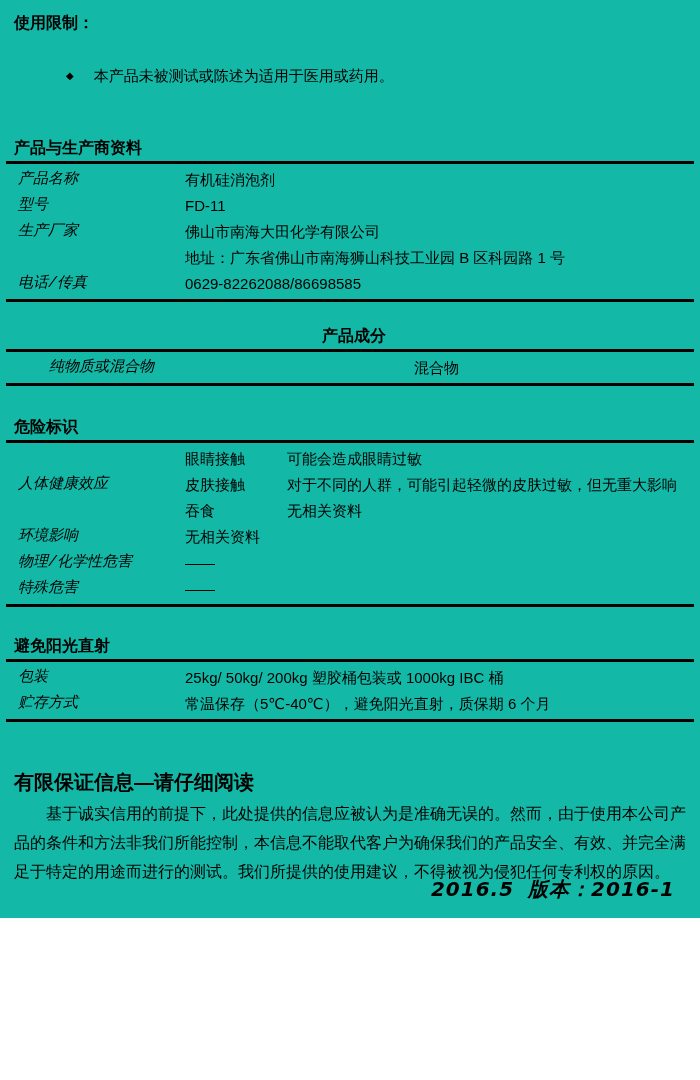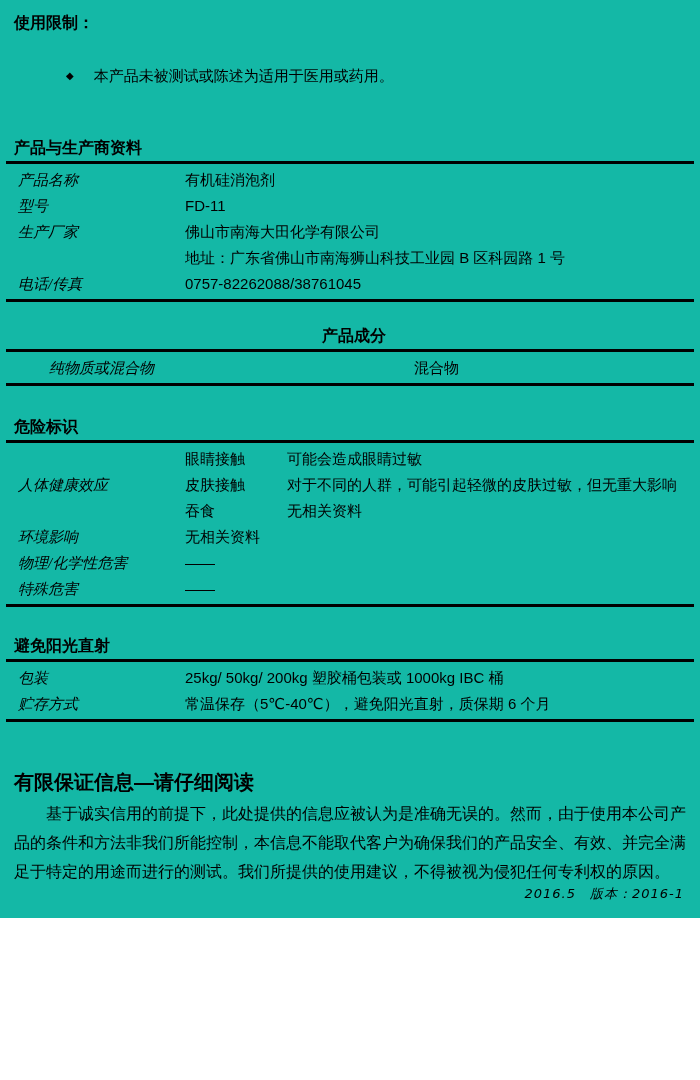--- a/index.html
+++ b/index.html
@@ -21,44 +21,44 @@
 
   
   .sec{margin:0 6px;}
   .sec-h{font-weight:bold;font-size:16px;line-height:20px;color:#000;padding:0 0 3px 8px;}
   .rule{height:3px;background:#000;}
   .rows{padding:3px 0 2px 12px;}
   .row{line-height:26px;}
   .grid2{display:grid;grid-template-columns:167px 1fr;}
   .grid3{display:grid;grid-template-columns:167px 102px 1fr;}
   .lbl{
-    font-family:Liberation Serif, serif;
+    font-family:Liberation Mono, monospace;
     font-style:italic;
     font-size:15px;color:#000;
   }
   .val{font-size:15px;color:#000;padding-right:6px;}
   .sec1{margin-top:52px;}
   .sec2{margin-top:24px;text-align:center;}
   .sec3{margin-top:31px;}
   .sec4{margin-top:29px;}
 
   
   .warranty{margin:50px 14px 0 14px;}
   .warranty-h{font-weight:bold;font-size:20px;line-height:21px;color:#000;}
   .warranty-p{
     margin-top:6px;
     font-size:16px;line-height:29px;color:#000;
     text-align:justify;text-indent:2em;
   }
 
   
   .footer{
-    position:absolute;right:16px;bottom:15px;
-    font-weight:normal;font-style:italic;
-    font-size:13px;letter-spacing:1px;color:#000;
+    position:absolute;right:25px;bottom:15px;
+    font-weight:bold;font-style:italic;
+    font-size:20px;letter-spacing:1px;color:#000;
     font-family:"DejaVu Sans","Liberation Sans",sans-serif;
   }
   .footer .sp{display:inline-block;width:14px;}
 </style>
 </head>
 <body>
 
 <div class="page">
 
   <div class="use-limit">
@@ -84,21 +84,21 @@
       <div class="row grid2">
         <span class="lbl">生产厂家</span>
         <span class="val">佛山市南海大田化学有限公司</span>
       </div>
       <div class="row grid2">
         <span class="lbl"></span>
         <span class="val">地址：广东省佛山市南海狮山科技工业园 B 区科园路 1 号</span>
       </div>
       <div class="row grid2">
         <span class="lbl">电话/传真</span>
-        <span class="val">0757-82262088/38761045</span>
+        <span class="val">0629-82262088/86698585</span>
       </div>
     </div>
     <div class="rule"></div>
   </section>
 
   <section class="sec sec2">
     <div class="sec-h">产品成分</div>
     <div class="rule"></div>
     <div class="rows">
       <div class="row grid2">

